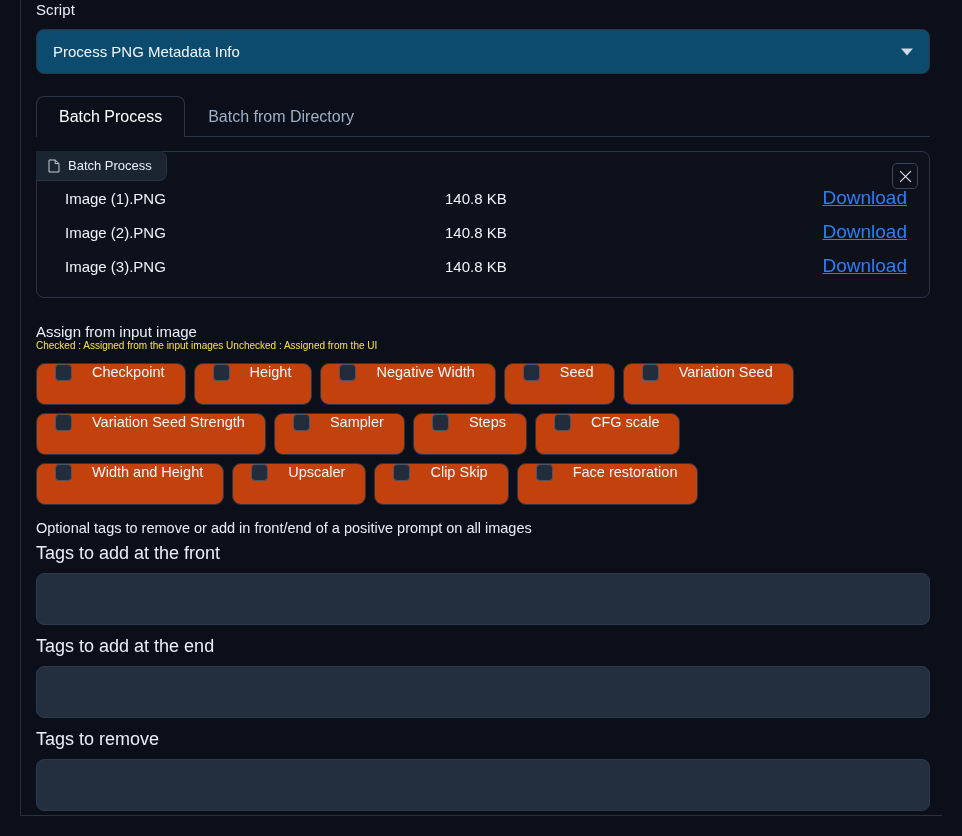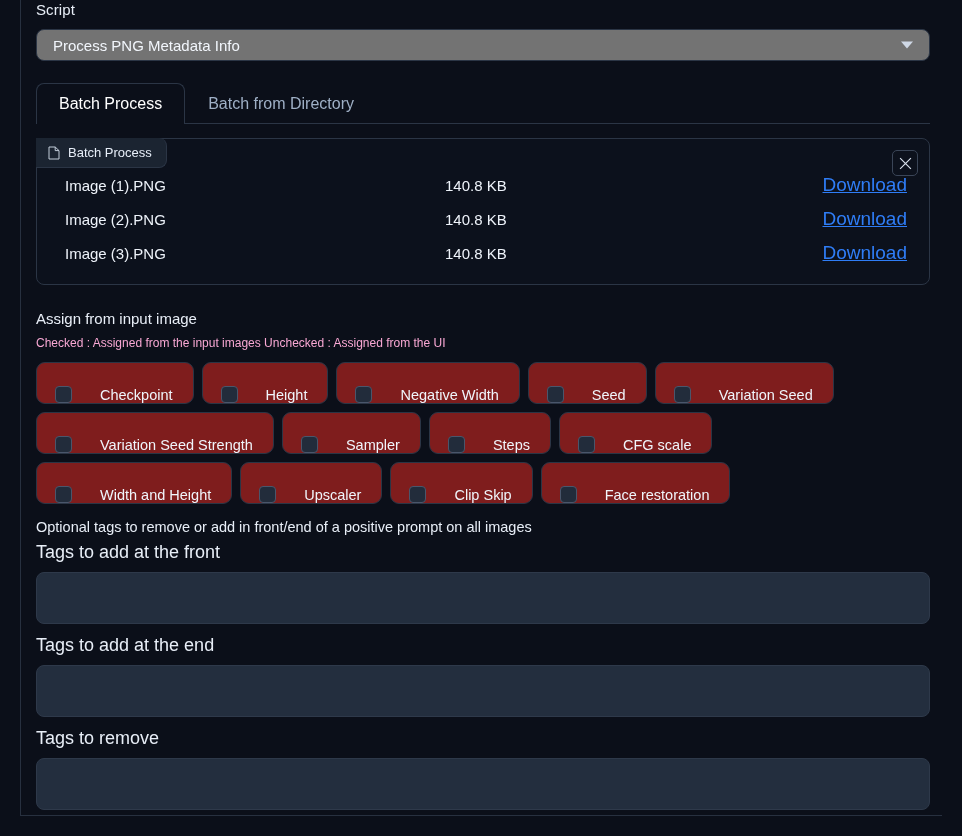--- a/index.html
+++ b/index.html
@@ -32,22 +32,22 @@
 
   .field-label {
     font-size: 15px; color: #e8eef7; line-height: 1;
     letter-spacing: .1px;
   }
 
   
   .dropdown {
     position: relative;
     margin-top: 12px;
-    height: 32px;
-    background: #737373;
+    height: 45px;
+    background: #0c4a6e;
     border: 1px solid #2b3545;
     border-radius: 8px;
     display: flex; align-items: center;
     padding: 0 16px;
   }
   .dropdown-value { font-size: 15px; color: #f2f6fc; }
   .dropdown-caret {
     position: absolute; right: 16px; top: 50%; transform: translateY(-50%);
     width: 0; height: 0;
     border-left: 6px solid transparent;
@@ -118,28 +118,28 @@
     height: 34px;
     padding: 0 22px 0 28px;
     font-size: 15px;
   }
   .file-name { flex: 0 0 auto; width: 380px; color: #eef3fa; }
   .file-size { flex: 0 0 auto; width: 330px; color: #eef3fa; }
   .file-dl { margin-left: auto; color: #2f7df6; font-size: 19px; text-decoration: underline; }
 
   
   .assign-title { margin-top: 25px; font-size: 15px; color: #e8eef7; }
-  .assign-sub { margin-top: 9px; font-size: 12px; color: #f9a8d4; }
+  .assign-sub { margin-top: 0; font-size: 10px; color: #fde047; }
 
   .chips { margin-top: 12px; display: flex; flex-wrap: wrap; gap: 8px; width: 800px; }
   .chip {
-    display: inline-flex; align-items: flex-end; gap: 28px;
+    display: inline-flex; align-items: flex-start; gap: 20px;
     height: 42px;
     padding: 0 20px 0 18px;
-    background: #7f1d1d;
+    background: #c2410c;
     border: 1px solid #2b3545;
     border-radius: 9px;
   }
   .chip .box {
     width: 17px; height: 17px;
     border: 1px solid #4a566b;
     border-radius: 4px;
     background: #222c3b;
     flex: 0 0 auto;
   }

